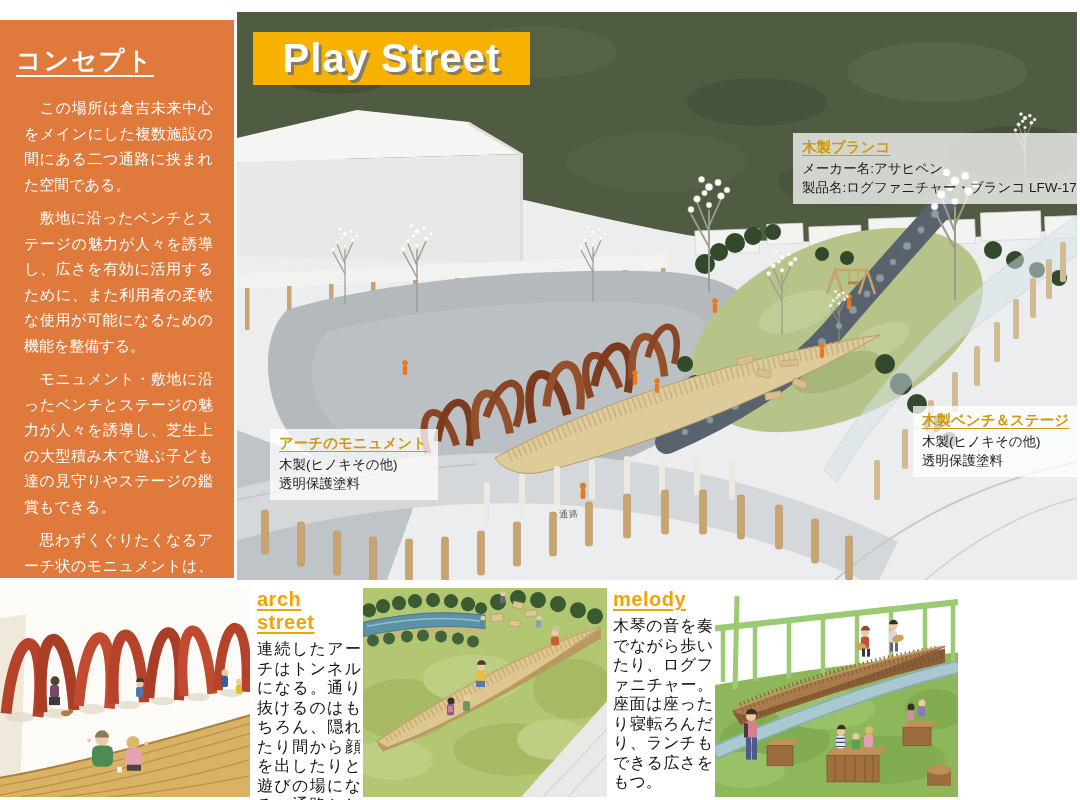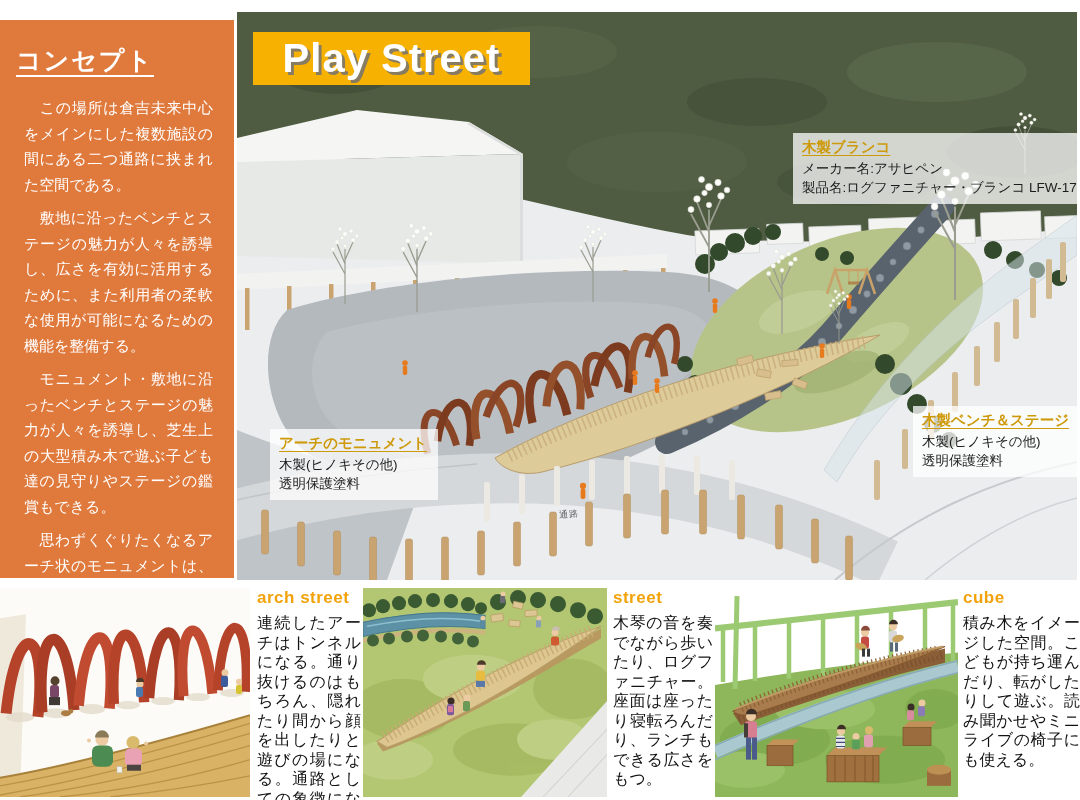--- a/index.html
+++ b/index.html
@@ -32,22 +32,22 @@
   
   .illus{position:absolute;top:588px;height:209px;}
   .illus svg{width:100%;height:100%;display:block;}
   #illus-arch{left:0;width:250px;}
   #illus-melody{left:363px;width:244px;}
   #illus-cube{left:715px;width:243px;}
   .ptext{position:absolute;top:588px;}
   #ptext-arch{left:257px;width:104px;}
   #ptext-melody{left:613px;width:100px;}
   #ptext-cube{left:963px;width:117px;}
-  .ptext h2{margin:0 0 5px;font-size:17px;font-weight:bold;letter-spacing:.5px;
-            color:var(--panel-accent,#F2A30B);
+  .ptext h2{margin:0 0 5px;font-size:20px;font-weight:bold;letter-spacing:.5px;
+            color:var(--panel-accent,#F2A30B);text-decoration:underline;
             text-underline-offset:3px;text-decoration-thickness:2px;}
   .ptext p{margin:0;font-size:16px;line-height:19.5px;color:#111;text-align:justify;}
 </style>
 </head>
 <body>
 
 <div class="board">
 
   <div class="sidebar">
     <h1>コンセプト</h1>
@@ -433,21 +433,21 @@
       <rect x="85" y="117" width="5" height="6" fill="#d87a9a"></rect>
       <circle cx="104" cy="109" r="3.5" fill="#eccaa2"></circle>
         <rect x="100" y="112" width="7" height="10" rx="2" fill="#6a9a58"></rect>
 
       <path d="M158,207 L244,112 L244,207 Z" fill="#e9e9e7"></path>
       <path d="M180,207 L244,140 M205,207 L244,165" stroke="#d2d2ce" stroke-width="1" fill="none"></path>
     </svg>
   </div>
 
   <div class="ptext" id="ptext-melody">
-    <h2>street</h2>
+    <h2>melody</h2>
     <p>木琴の音を奏でながら歩いたり、ログファニチャー。座面は座ったり寝転ろんだり、ランチもできる広さをもつ。</p>
   </div>
 
   <div class="illus" id="illus-cube">
     <svg viewBox="0 0 243 207" preserveAspectRatio="none">
       <rect width="243" height="207" fill="#ffffff"></rect>
       <path d="M0,96 C70,84 160,72 243,64 L243,207 L0,207 Z" fill="#8db75a"></path>
       <g opacity=".6">
         <ellipse cx="60" cy="150" rx="55" ry="26" fill="#7aa648"></ellipse>
           <ellipse cx="170" cy="170" rx="60" ry="24" fill="#7aa648"></ellipse>
@@ -509,18 +509,14 @@
         <rect x="137" y="150" width="8" height="10" rx="2.5" fill="#5aa05a"></rect>
       <circle cx="154" cy="141" r="4" fill="#d9b96c"></circle>
         <rect x="149" y="145" width="9" height="13" rx="3" fill="#e0a0b0"></rect>
       <circle cx="196" cy="118" r="3.5" fill="#3a2e26"></circle>
         <rect x="192" y="121" width="7" height="10" rx="2" fill="#d88aa0"></rect>
       <circle cx="207" cy="114" r="3.5" fill="#eccaa2"></circle>
         <rect x="203" y="117" width="7" height="10" rx="2" fill="#8a7ab8"></rect>
     </svg>
   </div>
 
-  <div class="ptext" id="ptext-cube">
-    <h2>cube</h2>
-    <p>積み木をイメージした空間。こどもが持ち運んだり、転がしたりして遊ぶ。読み聞かせやミニライブの椅子にも使える。</p>
-  </div>
 
 </div>
 
 </body></html>

